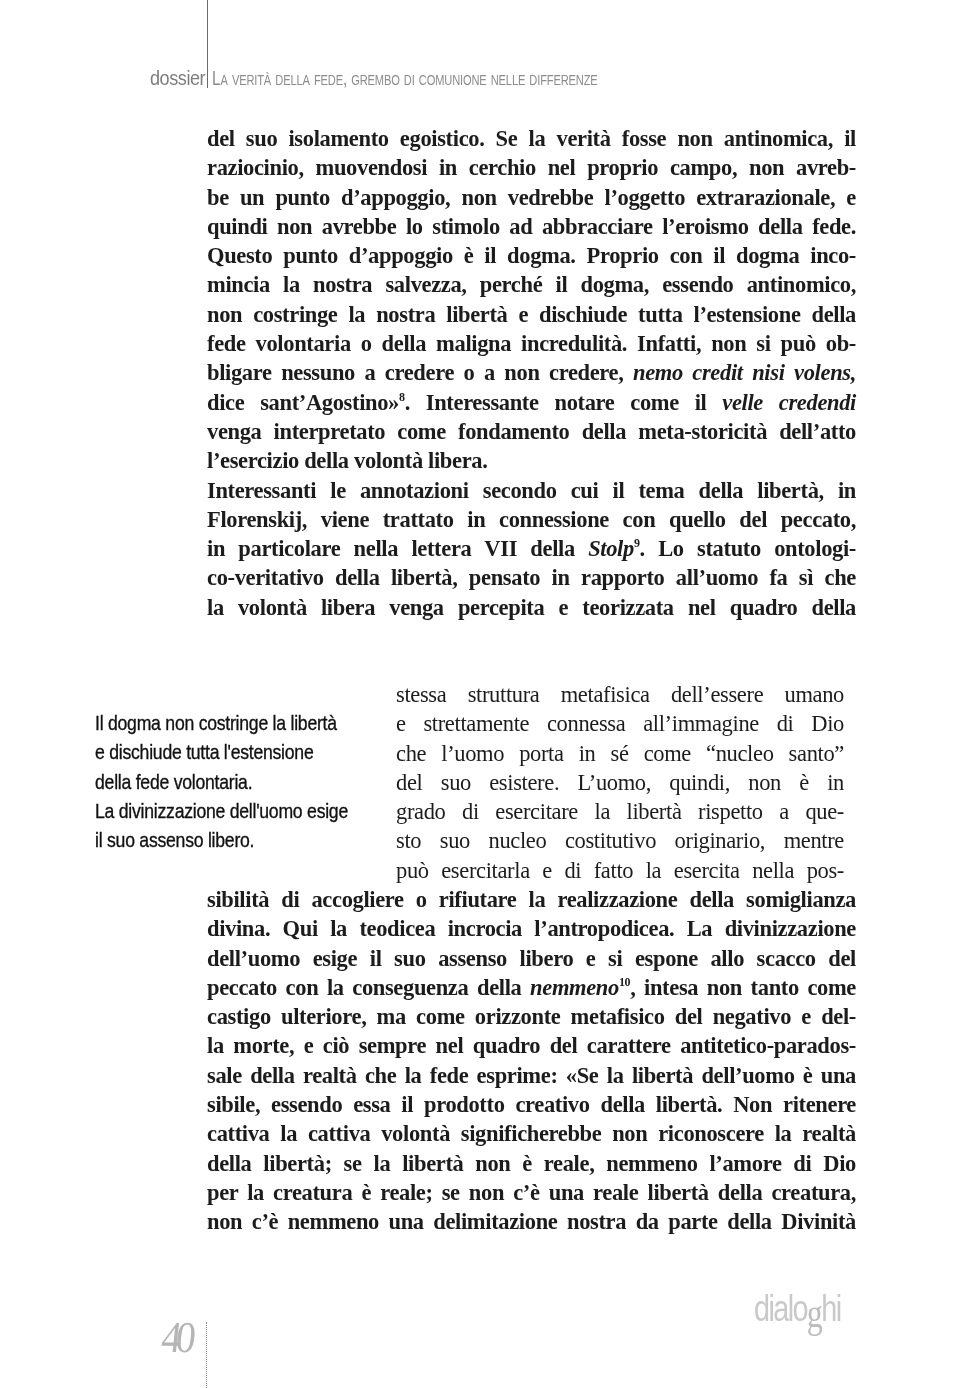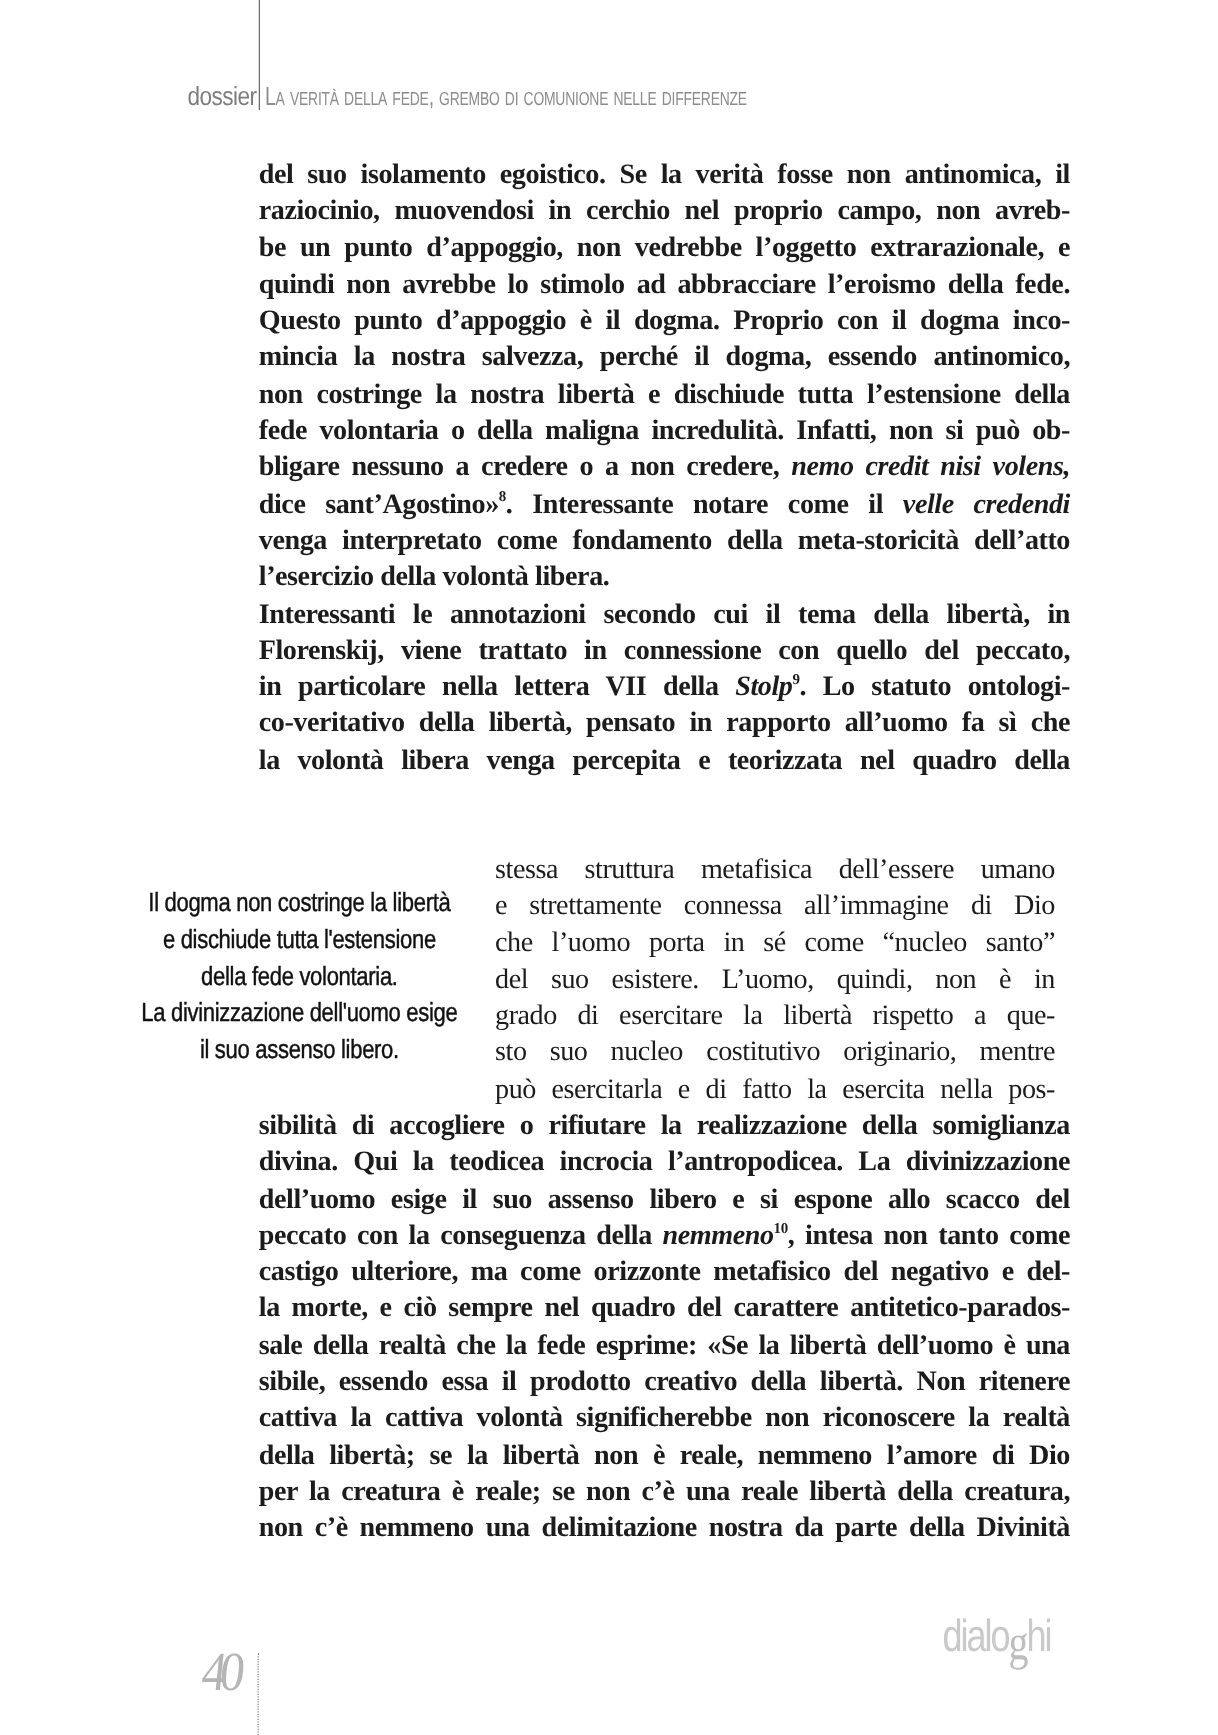--- a/index.html
+++ b/index.html
@@ -98,21 +98,21 @@
       vertical-align: top;
       line-height: 1;
       position: relative;
       top: 3px;
     }
     .pullquote {
       position: absolute;
       left: 40px;
       top: 708px;
       width: 344px;
-      text-align: center;
+      text-align: left;
       font-family: "Liberation Sans", sans-serif;
       font-size: 21px;
       line-height: 29.3px;
       color: #111111;
       font-weight: normal;
     }
     .pullquote .pq-line {
       display: block;
       white-space: nowrap;
       transform: scaleX(0.84);

